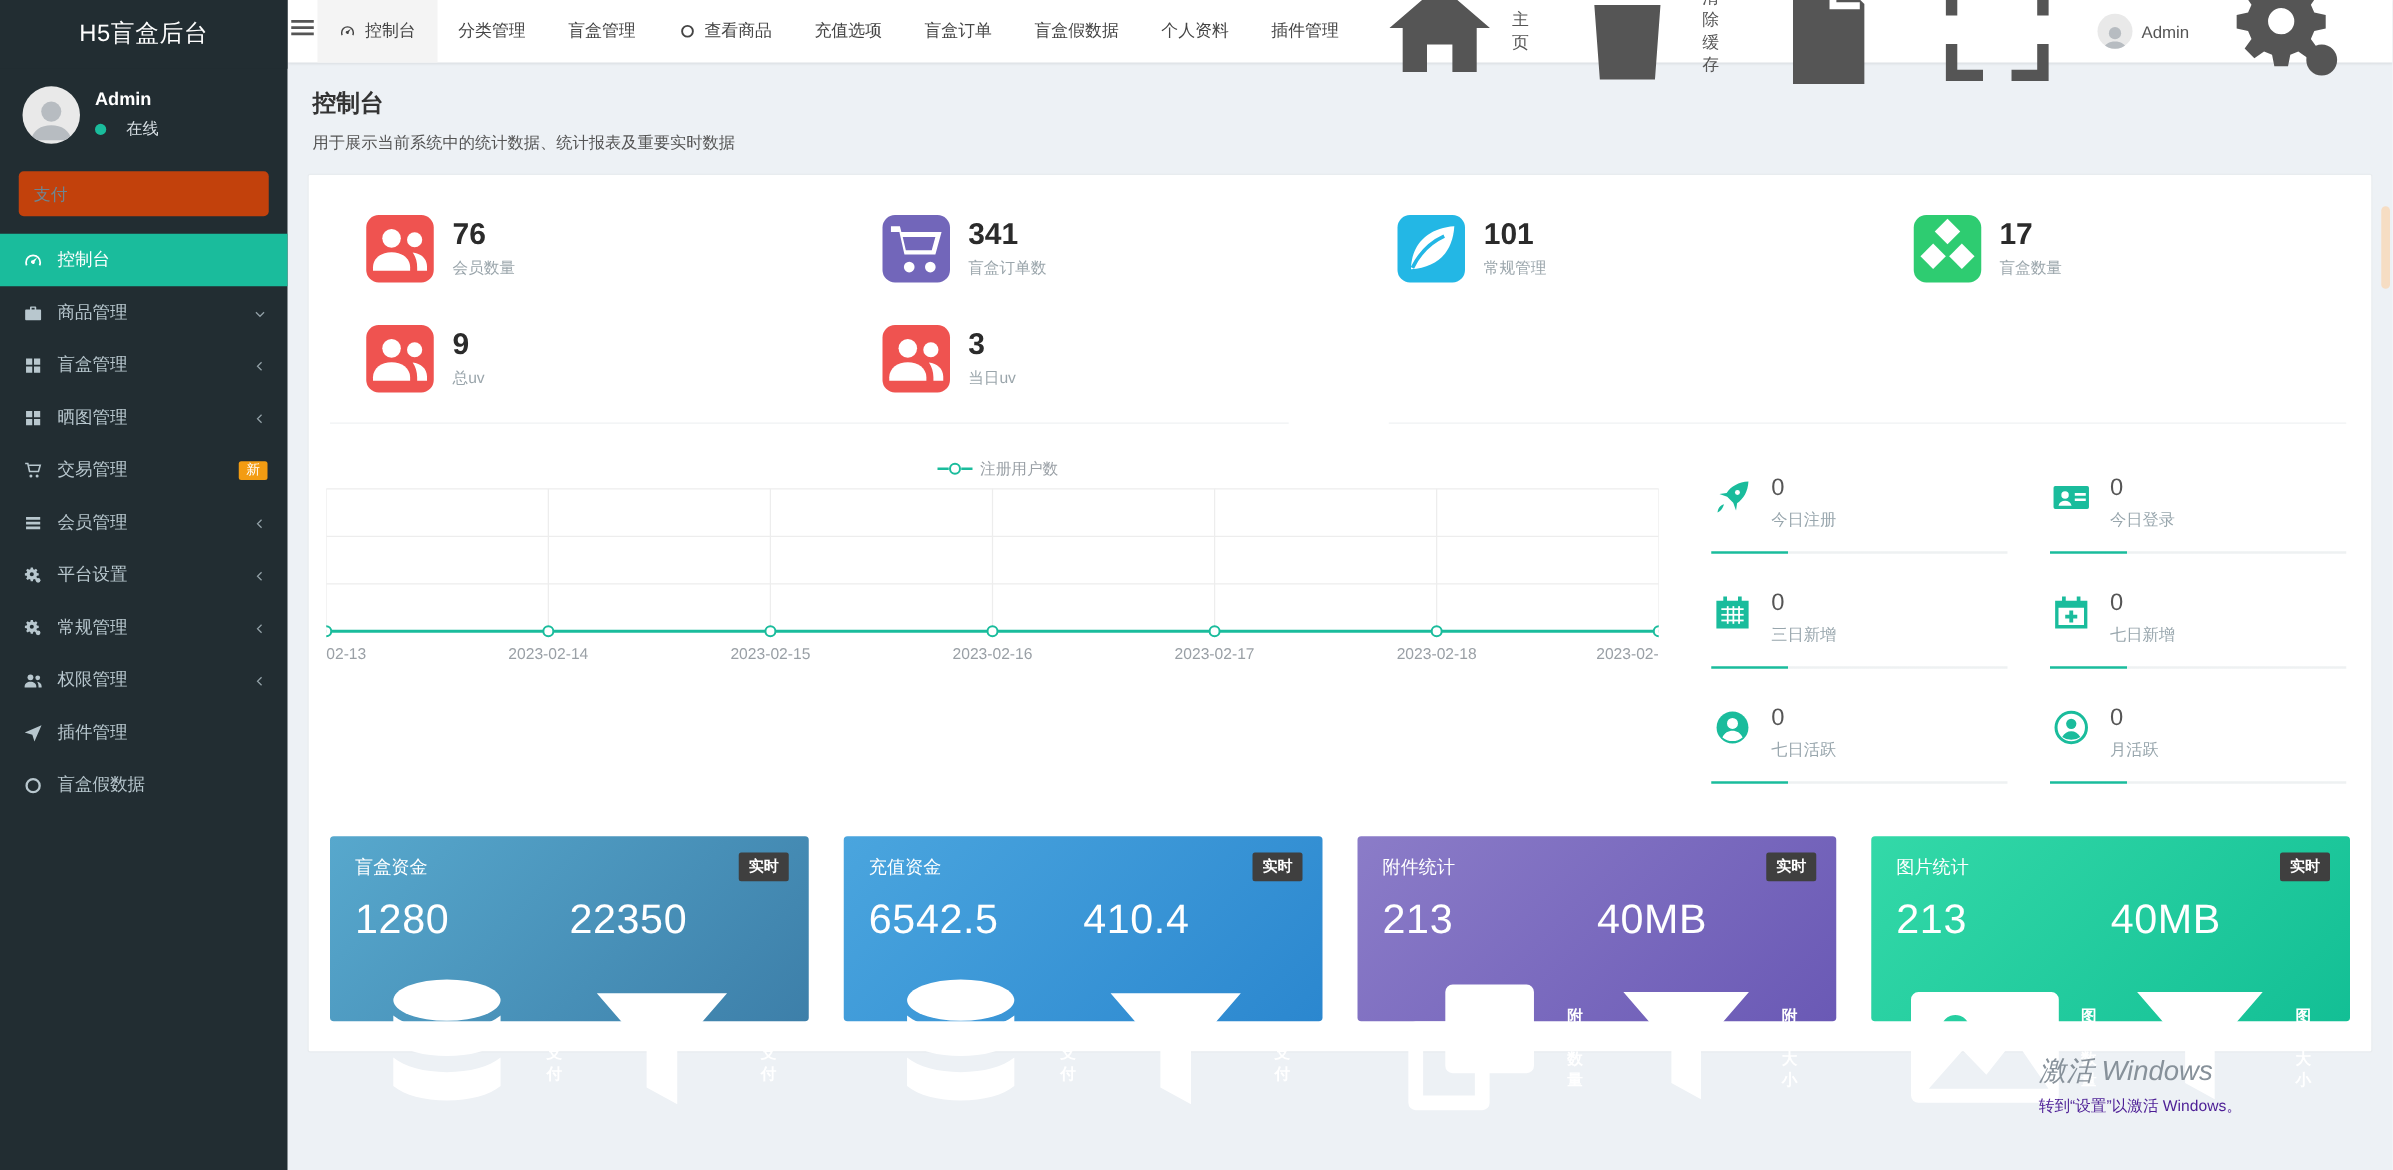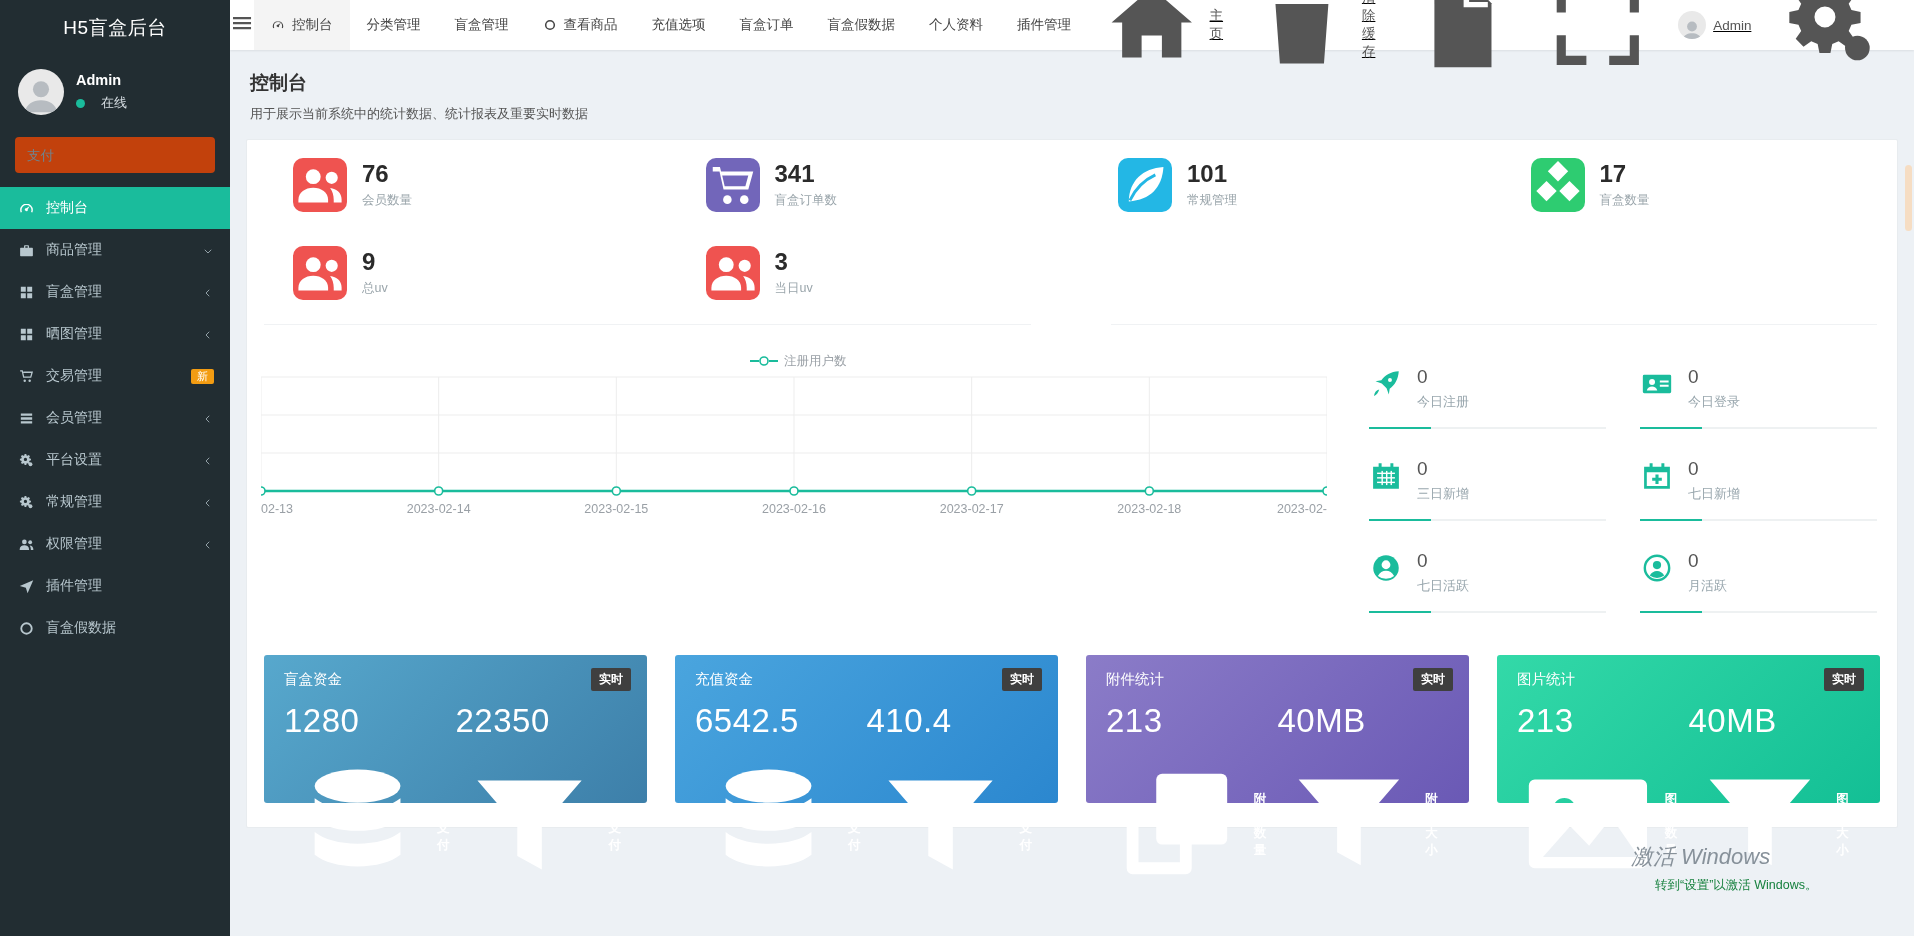--- a/index.html
+++ b/index.html
@@ -32,34 +32,34 @@
 
   
   .navbar { position:absolute; left:230px; top:0; right:0; height:50px; background:#fff; box-shadow:0 1px 2px rgba(0,0,0,.08); display:flex; align-items:stretch; z-index:4; }
   .hamburger { width:54px; display:flex; align-items:center; justify-content:center; color:#555; cursor:pointer; }
   .hamburger svg { width:17px; height:17px; }
   .tabs { display:flex; align-items:stretch; }
   .tab { display:flex; align-items:center; gap:7px; padding:0 17px; font-size:13.5px; color:#444; cursor:pointer; white-space:nowrap; }
   .tab.active { background:#f4f4f4; }
   .tab .t-ic { width:14px; height:14px; display:flex; }
   .tab .t-ic svg { width:14px; height:14px; }
-  .nav-right { margin-left:auto; display:flex; align-items:stretch; padding-right:14px;text-decoration:underline; }
+  .nav-right { margin-left:auto; display:flex; align-items:stretch; padding-right:14px; }
   .nr-item { display:flex; align-items:center; gap:7px; padding:0 13px; color:#555; font-size:13.5px; cursor:pointer; }
   .nr-item svg { width:15px; height:15px; }
   .nr-avatar { width:28px; height:28px; border-radius:50%; background:#e9e9e9; display:flex; justify-content:center; overflow:hidden; color:#b7bcc1; }
   .nr-avatar svg { width:20px; height:20px; margin-top:5px; }
 
   
   .content { position:absolute; left:230px; top:50px; right:0; bottom:0; background:#edf1f5; overflow:hidden; }
   .page-header { padding:20px 20px 16px; }
   .page-header h1 { font-size:19px; color:#333; font-weight:bold; margin-bottom:9px; }
   .page-header p { font-size:13px; color:#555; }
   .panel { margin:0 16px; background:#fff; border:1px solid #e8ecef; border-radius:2px; padding-bottom:24px; }
 
-  .stat-row { display:flex; padding-top:18px; }
+  .stat-row { display:flex; padding-top:32px; }
   .stat { width:25%; display:flex; align-items:center; gap:15px; padding-left:46px; padding-bottom:24px; }
   .tile { width:54px; height:54px; border-radius:10px; display:flex; align-items:center; justify-content:center; color:#fff; flex:0 0 54px; }
   .tile svg { width:30px; height:30px; }
   .stat .s-num { font-size:24px; font-weight:bold; color:#2b2b2b; line-height:1.1; }
   .stat .s-label { font-size:12.5px; color:#9aa5ab; margin-top:4px; }
   .row-divider { display:flex; gap:80px; margin:0 20px 0 17px; }
   .row-divider div { flex:1; border-bottom:1px solid #f0f2f4; }
 
   .chart-section { display:flex; padding:26px 12px 6px 14px; }
   .chart-box { width:1066px; height:178px; position:relative; }
@@ -77,21 +77,21 @@
   .fund-card .f-title { font-size:14.5px; }
   .fund-card .f-badge { position:absolute; top:13px; right:16px; background:#3f3f3f; color:#fff; font-size:12px; padding:3px 8px; border-radius:2px; font-weight:bold; }
   .fund-vals { display:flex; margin-top:13px; }
   .fund-val { width:50%; }
   .fund-val .v-num { font-size:33px; letter-spacing:.5px; }
   .fund-val .v-label { margin-top:13px; font-size:12.5px; display:flex; align-items:center; gap:6px; font-weight:bold; }
   .fund-val .v-label svg { width:13px; height:13px; }
 
   .watermark { position:absolute; left:1631px; top:842px; color:#87919a; }
   .watermark .wm1 { font-size:22px;font-style:italic; }
-  .watermark .wm2 { font-size:12.5px; margin-top:5px; color:#15803d;margin-left:24px; }
+  .watermark .wm2 { font-size:12.5px; margin-top:5px; color:#4c1d95; }
 
   .scroll-hint { position:absolute; right:2px; top:165px; width:7px; height:66px; border-radius:4px; background:#f6ddc3; z-index:9; }
 </style>
 </head>
 <body>
 
 <div class="page">
 
   <aside class="sidebar">
     <div class="logo">H5盲盒后台</div>

